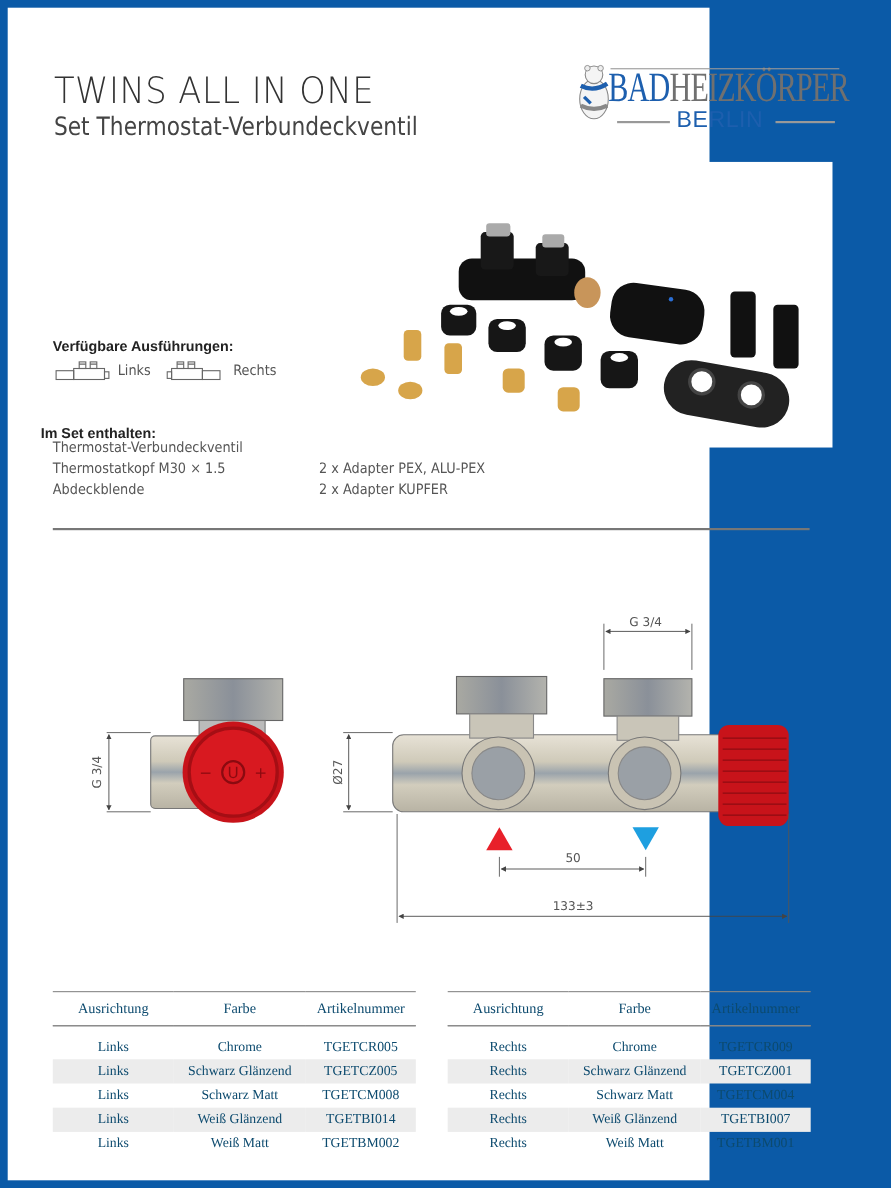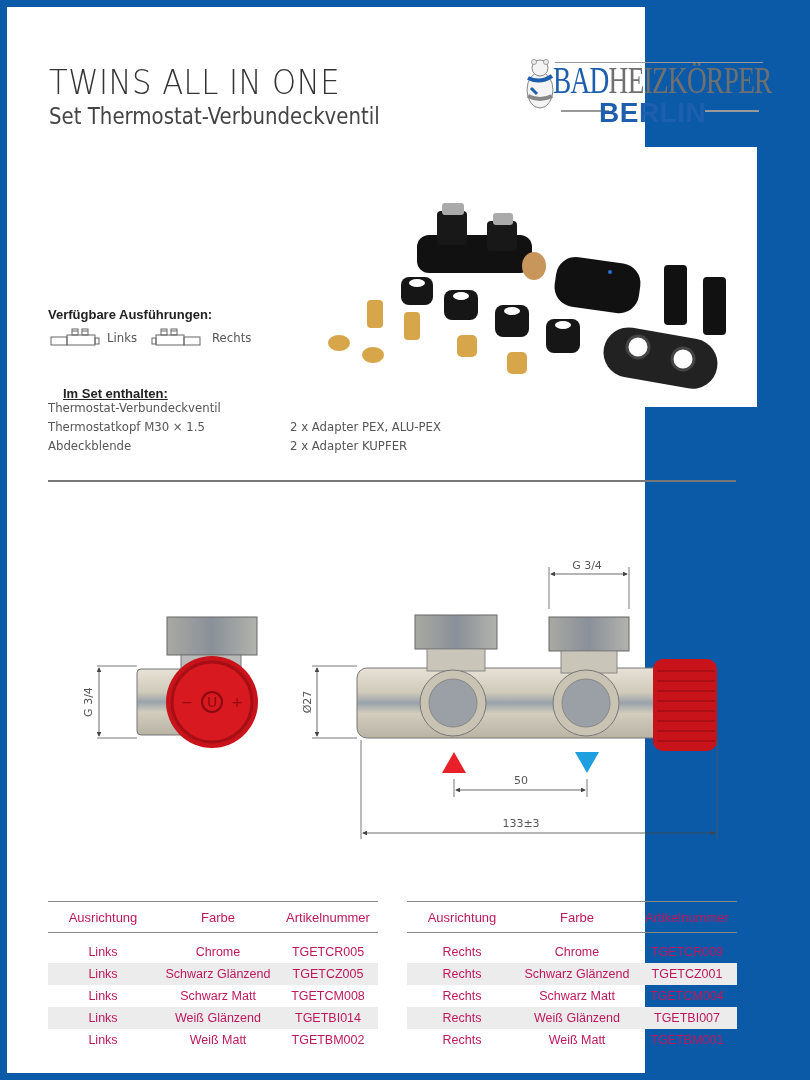--- a/index.html
+++ b/index.html
@@ -6,30 +6,30 @@
   html, body { width: 810px; height: 1080px; overflow: hidden; background: #0b5aa7; }
   body { font-family: "Liberation Sans", sans-serif; color: #444; }
   .page { position: absolute; left: 7px; top: 7px; width: 638px; height: 1066px; background: #fff; }
   .abs { position: absolute; }
   .title { left: 42px; top: 56px; font-size: 33px; font-weight: 300; color: #333; letter-spacing: 0.5px; font-family: "DejaVu Sans", sans-serif; transform: scaleX(0.93); transform-origin: left; }
   .subtitle { left: 42px; top: 96px; font-size: 23px; color: #444; font-family: "DejaVu Sans", sans-serif; transform: scaleX(0.86); transform-origin: left; }
   .logo { left: 516px; top: 45px; width: 240px; height: 78px; }
   .logo .brand { position: absolute; left: 30px; top: 6px; font-family: "Liberation Serif", serif; font-size: 38px; letter-spacing: -1px; transform: scaleX(0.72); transform-origin: left; white-space: nowrap; }
   .logo .brand .b1 { color: #1d5fae; }
   .logo .brand .b2 { color: #707070; }
-  .logo .berlin { position: absolute; left: 76px; top: 45px; font-weight: bold; font-size: 28px; color: #1d5fae; letter-spacing: 0.5px; }
+  .logo .berlin { position: absolute; left: 92px; top: 45px; font-weight: normal; font-size: 21px; color: #1d5fae; letter-spacing: 0.5px; }
   .logo .line { position: absolute; height: 2px; background: #999; }
   .logo .bear { position: absolute; left: 0; top: 6px; width: 34px; height: 52px; }
   .h-label { font-size: 13px; font-weight: 600; color: #222; margin-top: 12px; }
   .txt { font-size: 13px; color: #555; font-family: "DejaVu Sans", sans-serif; transform: scaleX(0.9); transform-origin: left; white-space: nowrap; }
   .sep { left: 41px; top: 473px; width: 688px; height: 2px; background: #777; }
   .photo { left: 300px; top: 140px; width: 450px; height: 260px; }
   .drawing { left: 60px; top: 540px; width: 680px; height: 300px; }
   .dim { font-size: 11px; color: #555; font-family: "DejaVu Sans", sans-serif; }
-  table { border-collapse: collapse; font-size: 12.5px; color: #be185d; font-family: Liberation Sans, sans-serif; }
+  table { border-collapse: collapse; font-size: 12.5px; color: #0c4a6e; font-family: Liberation Serif, serif; }
   .tbl { width: 330px; }
   .tbl th { font-weight: normal; height: 31px; border-top: 1px solid #888; border-bottom: 1px solid #888; font-size: 13px; }
   .tbl td { text-align: center; height: 22px; }
   .tbl tr.first td { padding-top: 8px; height: 30px; }
   .tbl tr.alt td { background: #ececec; }
   .c1 { width: 110px; } .c2 { width: 120px; } .c3 { width: 100px; }
 </style>
 </head>
 <body>
 
@@ -125,21 +125,21 @@
       <rect x="5" y="9" width="28" height="10"></rect>
       <rect x="33" y="11" width="16" height="8"></rect>
       <rect x="10" y="3" width="6" height="6"></rect>
         <rect x="20" y="3" width="6" height="6"></rect>
       <line x1="10" y1="5" x2="16" y2="5"></line>
         <line x1="20" y1="5" x2="26" y2="5"></line>
     </g>
   </svg>
   <div class="abs txt" style="left:205px; top:323px;">Rechts</div>
 
-  <div class="abs h-label" style="left:56px; top:367px;text-decoration:underline;">Im Set enthalten:</div>
+  <div class="abs h-label" style="left:30px; top:367px;">Im Set enthalten:</div>
   <div class="abs txt" style="left:41px; top:393px;">Thermostat-Verbundeckventil</div>
   <div class="abs txt" style="left:41px; top:412px;">Thermostatkopf M30 × 1.5</div>
   <div class="abs txt" style="left:41px; top:431px;">Abdeckblende</div>
   <div class="abs txt" style="left:283px; top:412px;">2 x Adapter PEX, ALU-PEX</div>
   <div class="abs txt" style="left:283px; top:431px;">2 x Adapter KUPFER</div>
 
   <div class="abs sep"></div>
 
   <svg class="abs drawing" viewBox="0 0 680 300">
     <defs>

